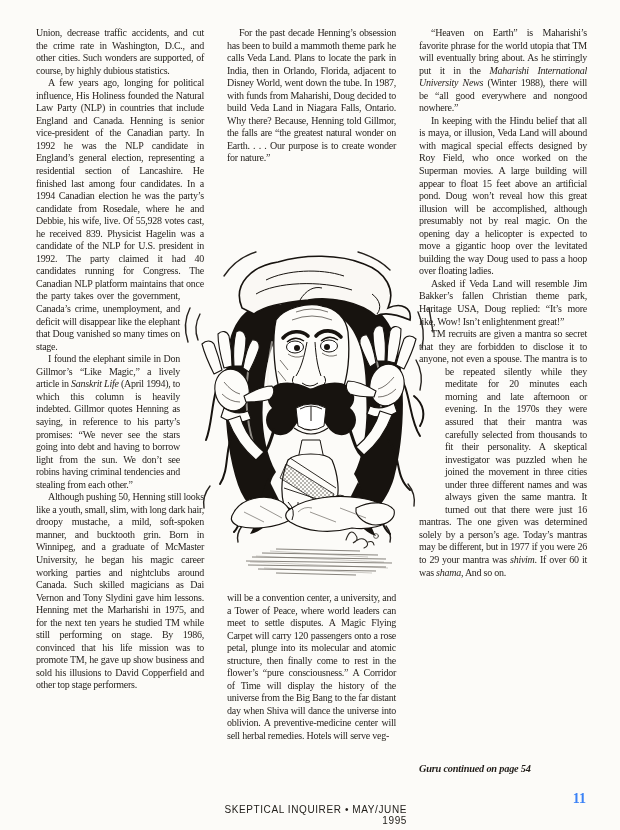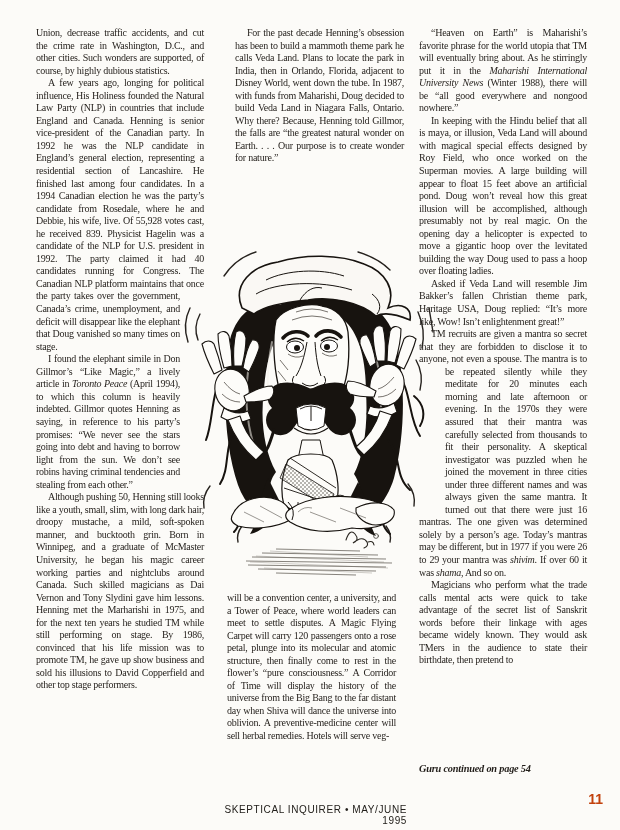--- a/index.html
+++ b/index.html
@@ -1,51 +1,51 @@
 <!DOCTYPE html>
 <html lang="en"><head>
 <meta charset="utf-8">
 <style>
   html,body{margin:0;padding:0;background:#fcfbf8;}
   .page{position:relative;width:620px;height:830px;background:#fcfbf8;
         font-family:"Liberation Serif","DejaVu Serif",serif;color:#221e1a;overflow:hidden;}
   .col{position:absolute;top:27px;width:168px;font-size:10px;line-height:12.55px;
        letter-spacing:-0.25px;text-align:justify;hyphens:auto;-webkit-hyphens:auto;}
   #col1{left:36px;}
-  #col2top{left:227px;width:169px;margin-left:8px;}
+  #col2top{left:227px;width:169px;}
   #col2bottom{left:227px;top:592px;width:169px;}
   #col3{left:419px;}
   .col p{margin:0;text-indent:12px;}
   .col p.flush{text-indent:0;}
   em{font-style:italic;}
   
   .intrude-r{float:right;width:24px;height:450px;
              shape-outside:polygon(24px 268px,0 268px,0 442px,24px 442px);shape-margin:2px;}
   .intrude-l{float:left;width:26px;height:500px;
              shape-outside:polygon(0 345px,26px 345px,26px 480px,0 480px);shape-margin:2px;}
   #caricature{position:absolute;left:180px;top:250px;width:260px;height:342px;z-index:2;}
   .continuation{position:absolute;left:419px;top:763px;width:168px;
                 font-weight:bold;font-style:italic;font-size:10.3px;letter-spacing:-0.2px;}
   .footer{position:absolute;left:217px;top:804px;width:190px;text-align:right;
           font-family:"Liberation Sans","DejaVu Sans",sans-serif;font-size:10px;
           font-weight:normal;letter-spacing:0.6px;color:#23201c;}
-  .pagenum{position:absolute;right:17px;top:791px;
-           font-family:Liberation Sans, sans-serif;
-           font-size:14px;font-weight:bold;color:#c2410c;}
+  .pagenum{position:absolute;right:34px;top:791px;
+           font-family:Liberation Serif, serif;
+           font-size:14px;font-weight:bold;color:#3b82f6;}
 </style>
 </head>
 <body>
 
 <div class="page">
 
   <div class="col" id="col1">
     <div class="intrude-r"></div>
   <p class="flush">Union, decrease traffic accidents, and cut the crime rate in Washington, D.C., and other cities. Such wonders are supported, of course, by highly dubious statistics.</p>
       <p>A few years ago, longing for political influence, His Holiness founded the Natural Law Party (NLP) in countries that include England and Canada. Henning is senior vice-president of the Canadian party. In 1992 he was the NLP candidate in England’s general election, representing a residential section of Lancashire. He finished last among four candidates. In a 1994 Canadian election he was the party’s candidate from Rosedale, where he and Debbie, his wife, live. Of 55,928 votes cast, he received 839. Physicist Hagelin was a candidate of the NLP for U.S. president in 1992. The party claimed it had 40 candidates running for Congress. The Canadian NLP platform maintains that once the party takes over the government, Canada’s crime, unemployment, and deficit will disappear like the elephant that Doug vanished so many times on stage.</p>
-      <p>I found the elephant simile in Don Gillmor’s “Like Magic,” a lively article in <em>Toronto Peace</em> (April 1994), to which this column is heavily indebted. Gillmor quotes Henning as saying, in reference to his party’s promises: “We never see the stars going into debt and having to borrow light from the sun. We don’t see robins having criminal tendencies and stealing from each other.”</p>
+      <p>I found the elephant simile in Don Gillmor’s “Like Magic,” a lively article in <em>Sanskrit Life</em> (April 1994), to which this column is heavily indebted. Gillmor quotes Henning as saying, in reference to his party’s promises: “We never see the stars going into debt and having to borrow light from the sun. We don’t see robins having criminal tendencies and stealing from each other.”</p>
       <p>Although pushing 50, Henning still looks like a youth, small, slim, with long dark hair, droopy mustache, a mild, soft-spoken manner, and bucktooth grin. Born in Winnipeg, and a graduate of McMaster University, he began his magic career working parties and nightclubs around Canada. Such skilled magicians as Dai Vernon and Tony Slydini gave him lessons. Henning met the Marharishi in 1975, and for the next ten years he studied TM while still performing on stage. By 1986, convinced that his life mission was to promote TM, he gave up show business and sold his illusions to David Copperfield and other top stage performers.</p>
     </div>
 
   <div class="col" id="col2top">
       <p>For the past decade Henning’s obsession has been to build a mammoth theme park he calls Veda Land. Plans to locate the park in India, then in Orlando, Florida, adjacent to Disney World, went down the tube. In 1987, with funds from Maharishi, Doug decided to build Veda Land in Niagara Falls, Ontario. Why there? Because, Henning told Gillmor, the falls are “the greatest natural wonder on Earth. . . . Our purpose is to create wonder for nature.”</p>
     </div>
 
   <svg id="caricature" viewBox="0 0 260 342" xmlns="http://www.w3.org/2000/svg">
     <defs>
       <pattern id="stipple" width="4" height="4" patternUnits="userSpaceOnUse">
@@ -237,20 +237,19 @@
   <div class="col" id="col2bottom">
       <p class="flush">will be a convention center, a university, and a Tower of Peace, where world leaders can meet to settle disputes. A Magic Flying Carpet will carry 120 passengers onto a rose petal, plunge into its molecular and atomic structure, then finally come to rest in the flower’s “pure consciousness.” A Corridor of Time will display the history of the universe from the Big Bang to the far distant day when Shiva will dance the universe into oblivion. A preventive-medicine center will sell herbal remedies. Hotels will serve veg-</p>
     </div>
 
   <div class="col" id="col3">
     <div class="intrude-l"></div>
       <p>“Heaven on Earth” is Maharishi’s favorite phrase for the world utopia that TM will eventually bring about. As he stirringly put it in the <em>Maharishi International University News</em> (Winter 1988), there will be “all good everywhere and nongood nowhere.”</p>
       <p>In keeping with the Hindu belief that all is maya, or illusion, Veda Land will abound with magical special effects designed by Roy Field, who once worked on the Superman movies. A large building will appear to float 15 feet above an artificial pond. Doug won’t reveal how this great illusion will be accomplished, although presumably not by real magic. On the opening day a helicopter is expected to move a gigantic hoop over the levitated building the way Doug used to pass a hoop over floating ladies.</p>
       <p>Asked if Veda Land will resemble Jim Bakker’s fallen Christian theme park, Heritage USA, Doug replied: “It’s more like, Wow! Isn’t enlightenment great!”</p>
       <p>TM recruits are given a mantra so secret that they are forbidden to disclose it to anyone, not even a spouse. The mantra is to be repeated silently while they meditate for 20 minutes each morning and late afternoon or evening. In the 1970s they were assured that their mantra was carefully selected from thousands to fit their personality. A skeptical investigator was puzzled when he joined the movement in three cities under three different names and was always given the same mantra. It turned out that there were just 16 mantras. The one given was determined solely by a person’s age. Today’s mantras may be different, but in 1977 if you were 26 to 29 your mantra was <em>shivim</em>. If over 60 it was <em>shama</em>, And so on.</p>
-      <p>Magicians who perform what the trade calls mental acts were quick to take advantage of the secret list of Sanskrit words before their linkage with ages became widely known. They would ask TMers in the audience to state their birthdate, then pretend to</p>
     </div>
 
   <div class="continuation">Guru continued on page 54</div>
   <div class="footer">SKEPTICAL INQUIRER • MAY/JUNE 1995</div>
   <div class="pagenum">11</div>
 
 </div>
 
 </body></html>

